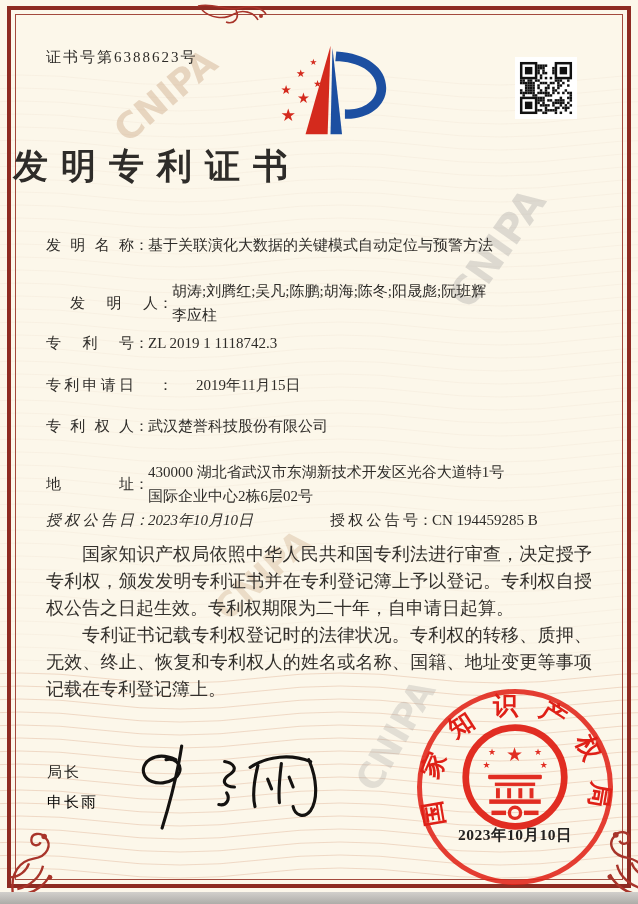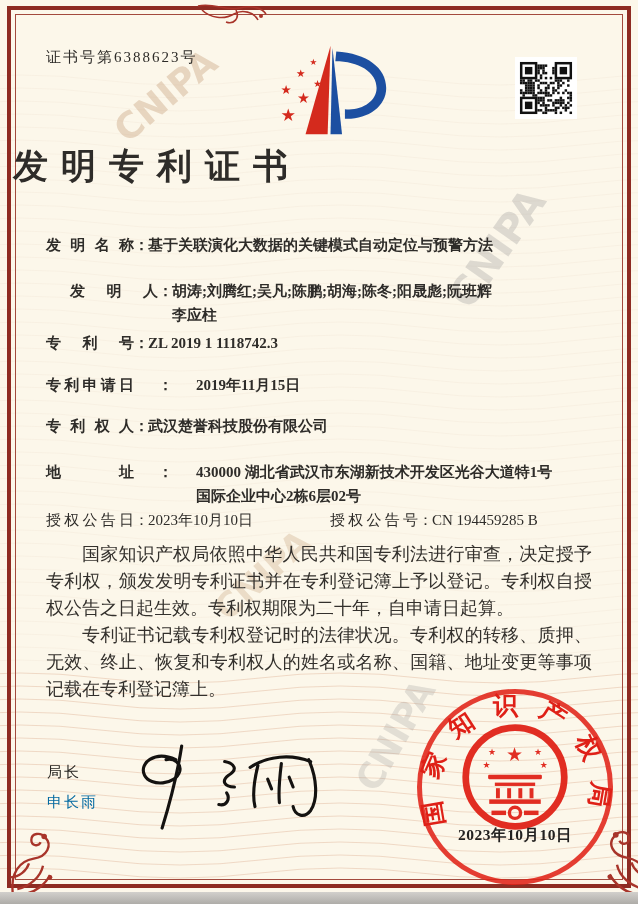--- a/index.html
+++ b/index.html
@@ -19,35 +19,35 @@
   .wm2{left:430px;top:225px;font-size:40px;color:rgba(150,150,150,.30);transform:rotate(-55deg);}
   .wm3{left:205px;top:555px;font-size:34px;color:rgba(196,158,120,.30);transform:rotate(-42deg);}
   .wm4{left:335px;top:715px;font-size:36px;color:rgba(150,150,150,.26);transform:rotate(-60deg);}
 
   .cert-no{position:absolute;left:46px;top:48px;font-size:15px;letter-spacing:2px;z-index:3;}
   .logo{position:absolute;left:241px;top:42px;width:156px;height:96px;z-index:3;}
   .qr{position:absolute;left:515px;top:57px;width:62px;height:62px;z-index:3;}
   .title{position:absolute;left:0;top:143px;width:100%;font-size:35px;font-weight:bold;letter-spacing:13px;text-indent:13px;z-index:3;}
 
   .fields{position:absolute;left:46px;top:233px;width:548px;z-index:3;font-size:15px;line-height:24px;}
-  .row{display:flex;align-items:flex-start;font-weight:bold;}
+  .row{display:flex;align-items:center;}
   .lbl{display:inline-block;width:88px;text-align:justify;text-align-last:justify;flex:0 0 88px;}
   .colon{display:inline-block;width:14px;flex:0 0 14px;}
   .val{display:inline-block;white-space:pre-line;flex:1;}
-  .mb22{margin-bottom:22px;} .mb18{margin-bottom:18px;} .mb17{margin-bottom:17px;gap:24px;} .mb4{margin-bottom:4px;margin-left:24px;} .mb0{margin-bottom:0;gap:24px;}
+  .mb22{margin-bottom:22px;} .mb18{margin-bottom:18px;} .mb17{margin-bottom:17px;gap:24px;} .mb4{margin-bottom:4px;margin-left:24px;} .mb0{margin-bottom:0;}
   .grant-row{display:flex;}
-  .grant-left{display:flex;width:284px;flex:0 0 284px;}
+  .grant-left{display:flex;width:284px;flex:0 0 284px;font-style:italic;}
   .grant-right{display:flex;flex:1;justify-content:space-between;}
 
   .paras{position:absolute;left:46px;top:541px;width:546px;z-index:3;font-size:18px;line-height:27px;text-align:justify;color:#33302c;}
   .paras p{margin:0;text-indent:2em;}
   .paras p + p{margin-top:0px;}
 
   .footer-title{position:absolute;left:47px;top:763px;font-size:15px;letter-spacing:2px;font-family:"Liberation Sans","DejaVu Sans",sans-serif;color:#262421;z-index:3;}
-  .footer-name{position:absolute;left:47px;top:793px;font-size:15px;letter-spacing:2px;font-family:"Liberation Sans","DejaVu Sans",sans-serif;color:#0369a1;z-index:3;}
+  .footer-name{position:absolute;left:47px;top:793px;font-size:15px;letter-spacing:2px;font-family:"Liberation Sans","DejaVu Sans",sans-serif;color:#000000;z-index:3;}
   .signature{position:absolute;left:125px;top:733px;width:215px;height:108px;z-index:3;}
 
   .seal{position:absolute;left:417px;top:689px;width:196px;height:196px;z-index:4;}
   .seal-ring{position:absolute;left:0;top:0;right:0;bottom:0;border:5px solid rgba(224,35,24,.88);border-radius:50%;}
   .seal-chars{position:absolute;left:0;top:0;width:196px;height:196px;}
   .emblem{position:absolute;left:50%;top:88px;transform:translate(-50%,-50%);width:112px;height:112px;}
   .seal-date{position:absolute;left:0;top:136px;width:100%;text-align:center;font-size:15.5px;font-weight:bold;color:#232120;letter-spacing:.5px;z-index:2;}
 
   .flourish{position:absolute;z-index:3;pointer-events:none;}
   .fl-top{left:196px;top:-2px;width:72px;height:30px;}

